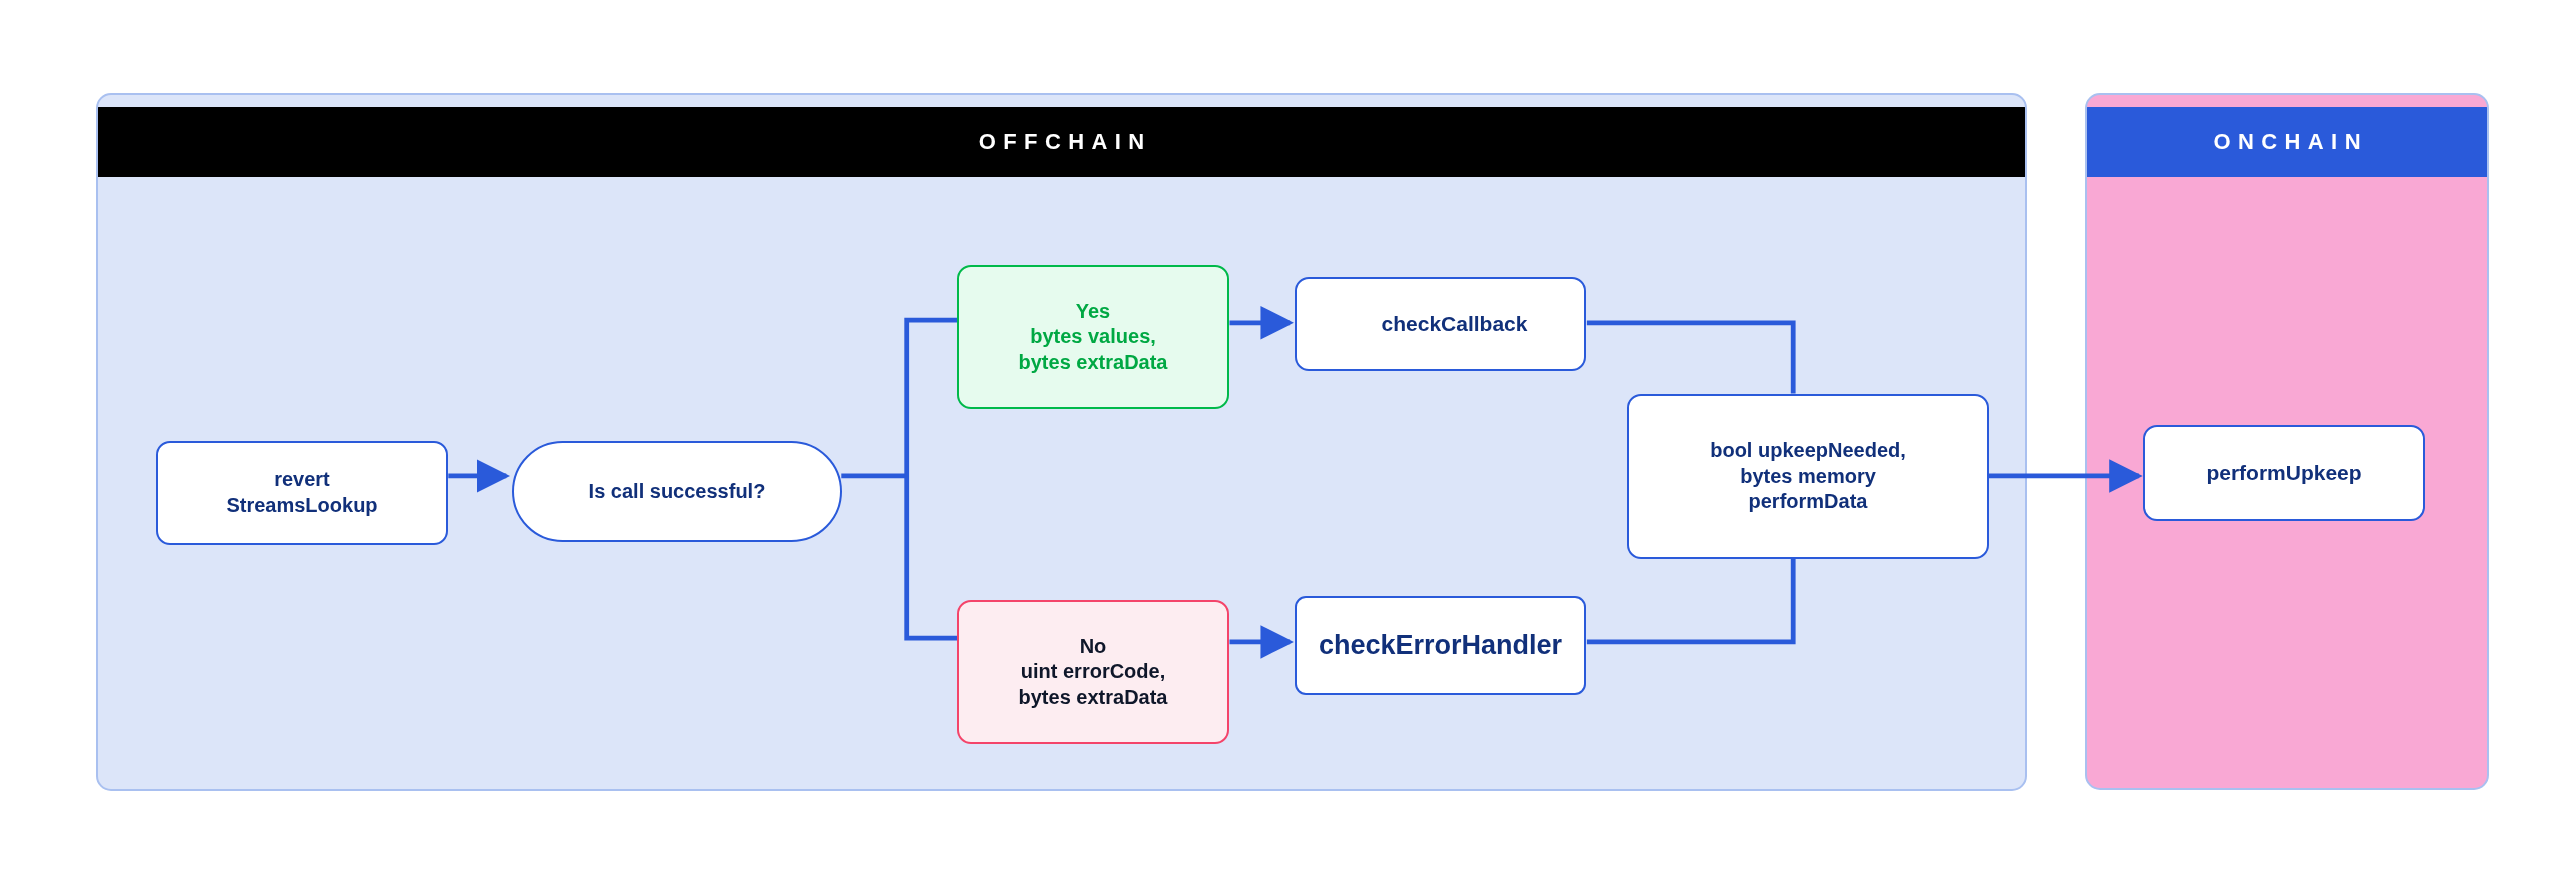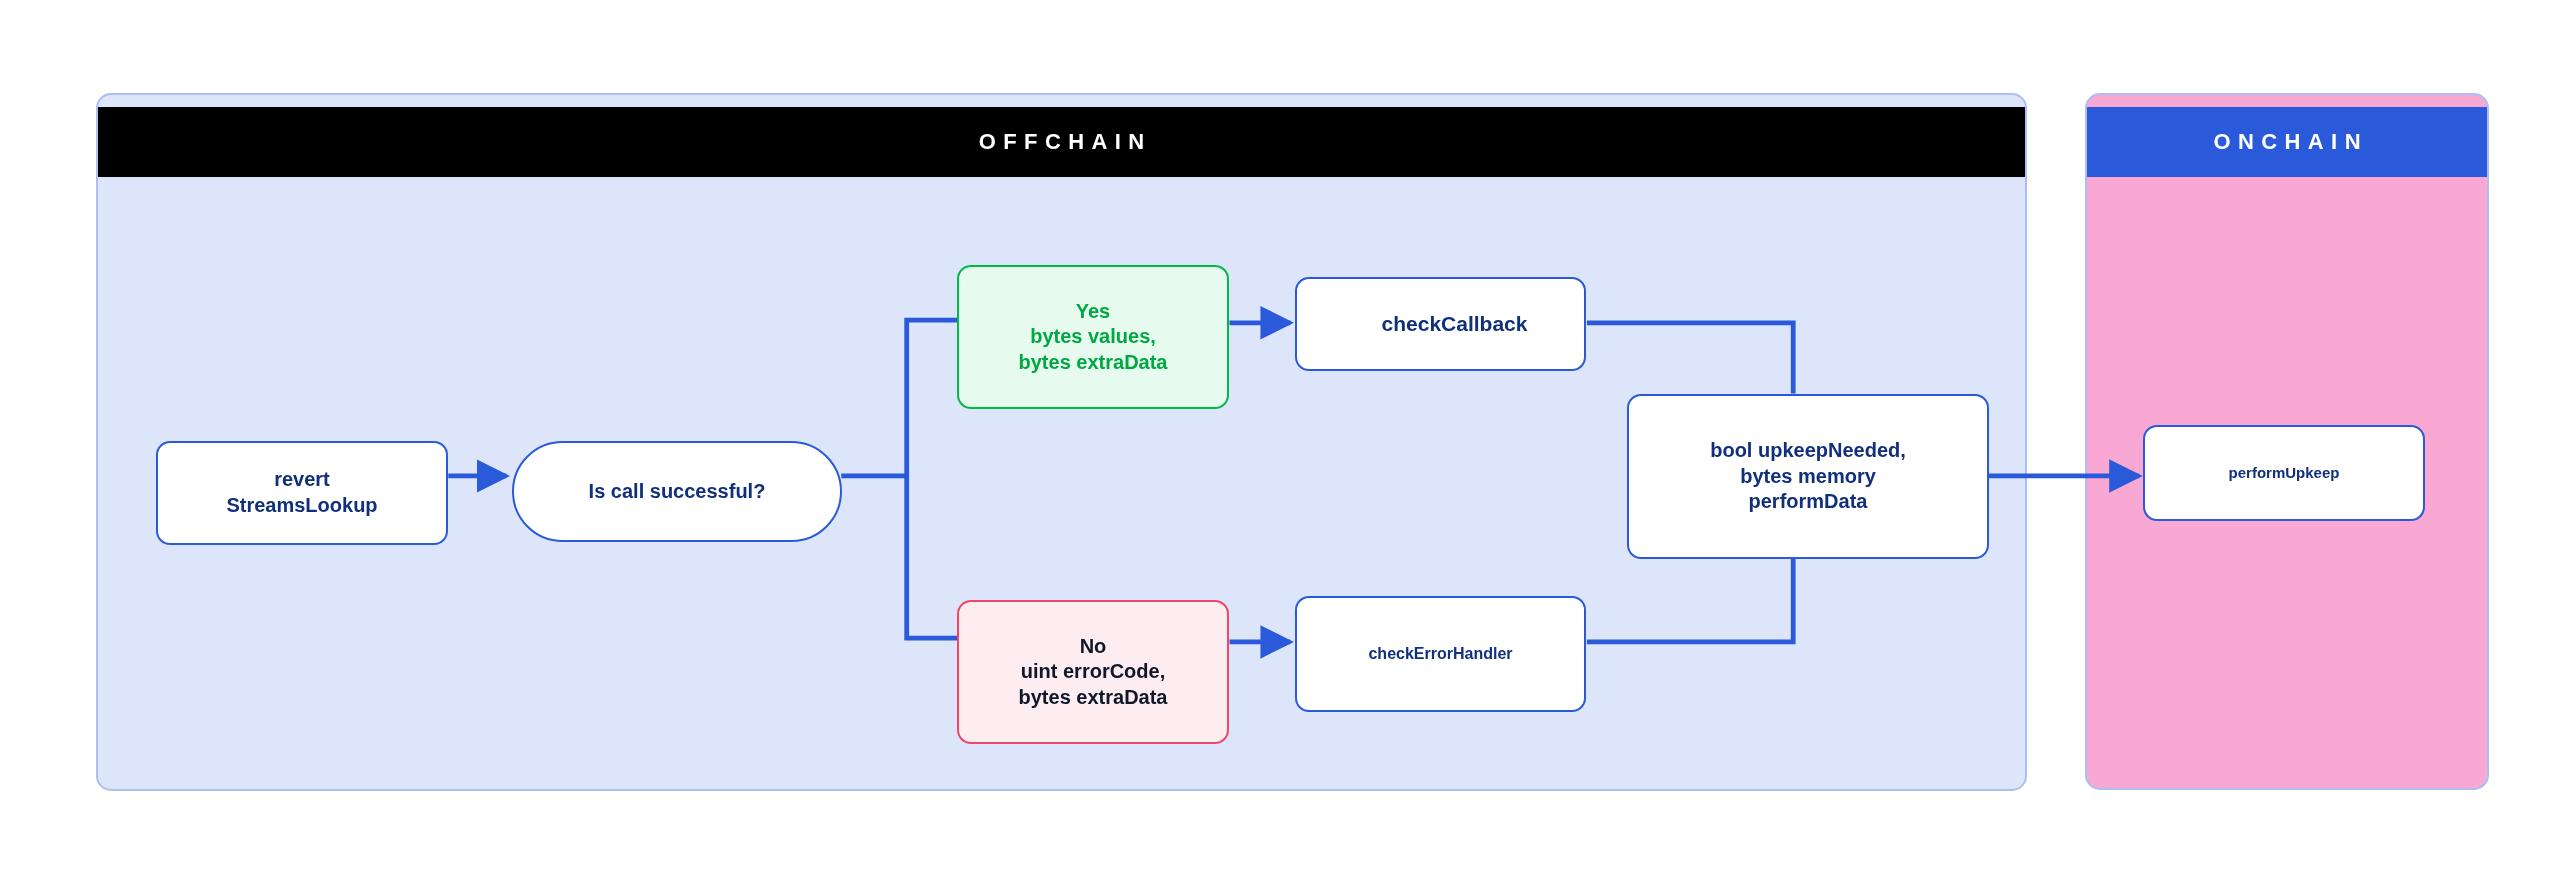--- a/index.html
+++ b/index.html
@@ -31,23 +31,23 @@
   .node .txt{white-space:pre-line;display:block;}
 
   #node-revert      {left:156px; top:441px; width:292px; height:104px; font-size:20px;}
   #node-decision    {left:512px; top:425px; width:330px; height:101px; font-size:20px;
                      border-radius:51px;margin-top:16px;}
   #node-yes         {left:957px;top:265px; width:272px; height:144px; font-size:20px;
                      background:#E6FBEE;border-color:#00B94A;color:#00A843;}
   #node-no          {left:957px;top:600px;width:272px;height:144px; font-size:20px;
                      background:#FDEDF1;border-color:#F4446A;color:#0f172a;}
   #node-callback    {left:1295px;top:277px; width:291px; height:94px; font-size:21px;padding-left:28px;}
-  #node-errorhandler{left:1295px;top:596px;width:291px; height:116px; font-size:16px;}
+  #node-errorhandler{left:1295px;top:596px;width:291px; height:99px; font-size:27px;border-radius:11px;}
   #node-merge       {left:1611px;top:394px; width:362px; height:165px; font-size:20px;margin-left:16px;}
-  #node-performupkeep{left:2143px;top:425px;width:282px; height:96px; font-size:15px;}
+  #node-performupkeep{left:2143px;top:425px;width:282px; height:96px; font-size:21px;}
 </style>
 </head>
 <body>
 
 <div id="stage">
 
   <div class="panel" id="offchain-panel">
     <div class="panel-header" id="offchain-header">
       <span class="panel-title">OFFCHAIN</span>
     </div>

